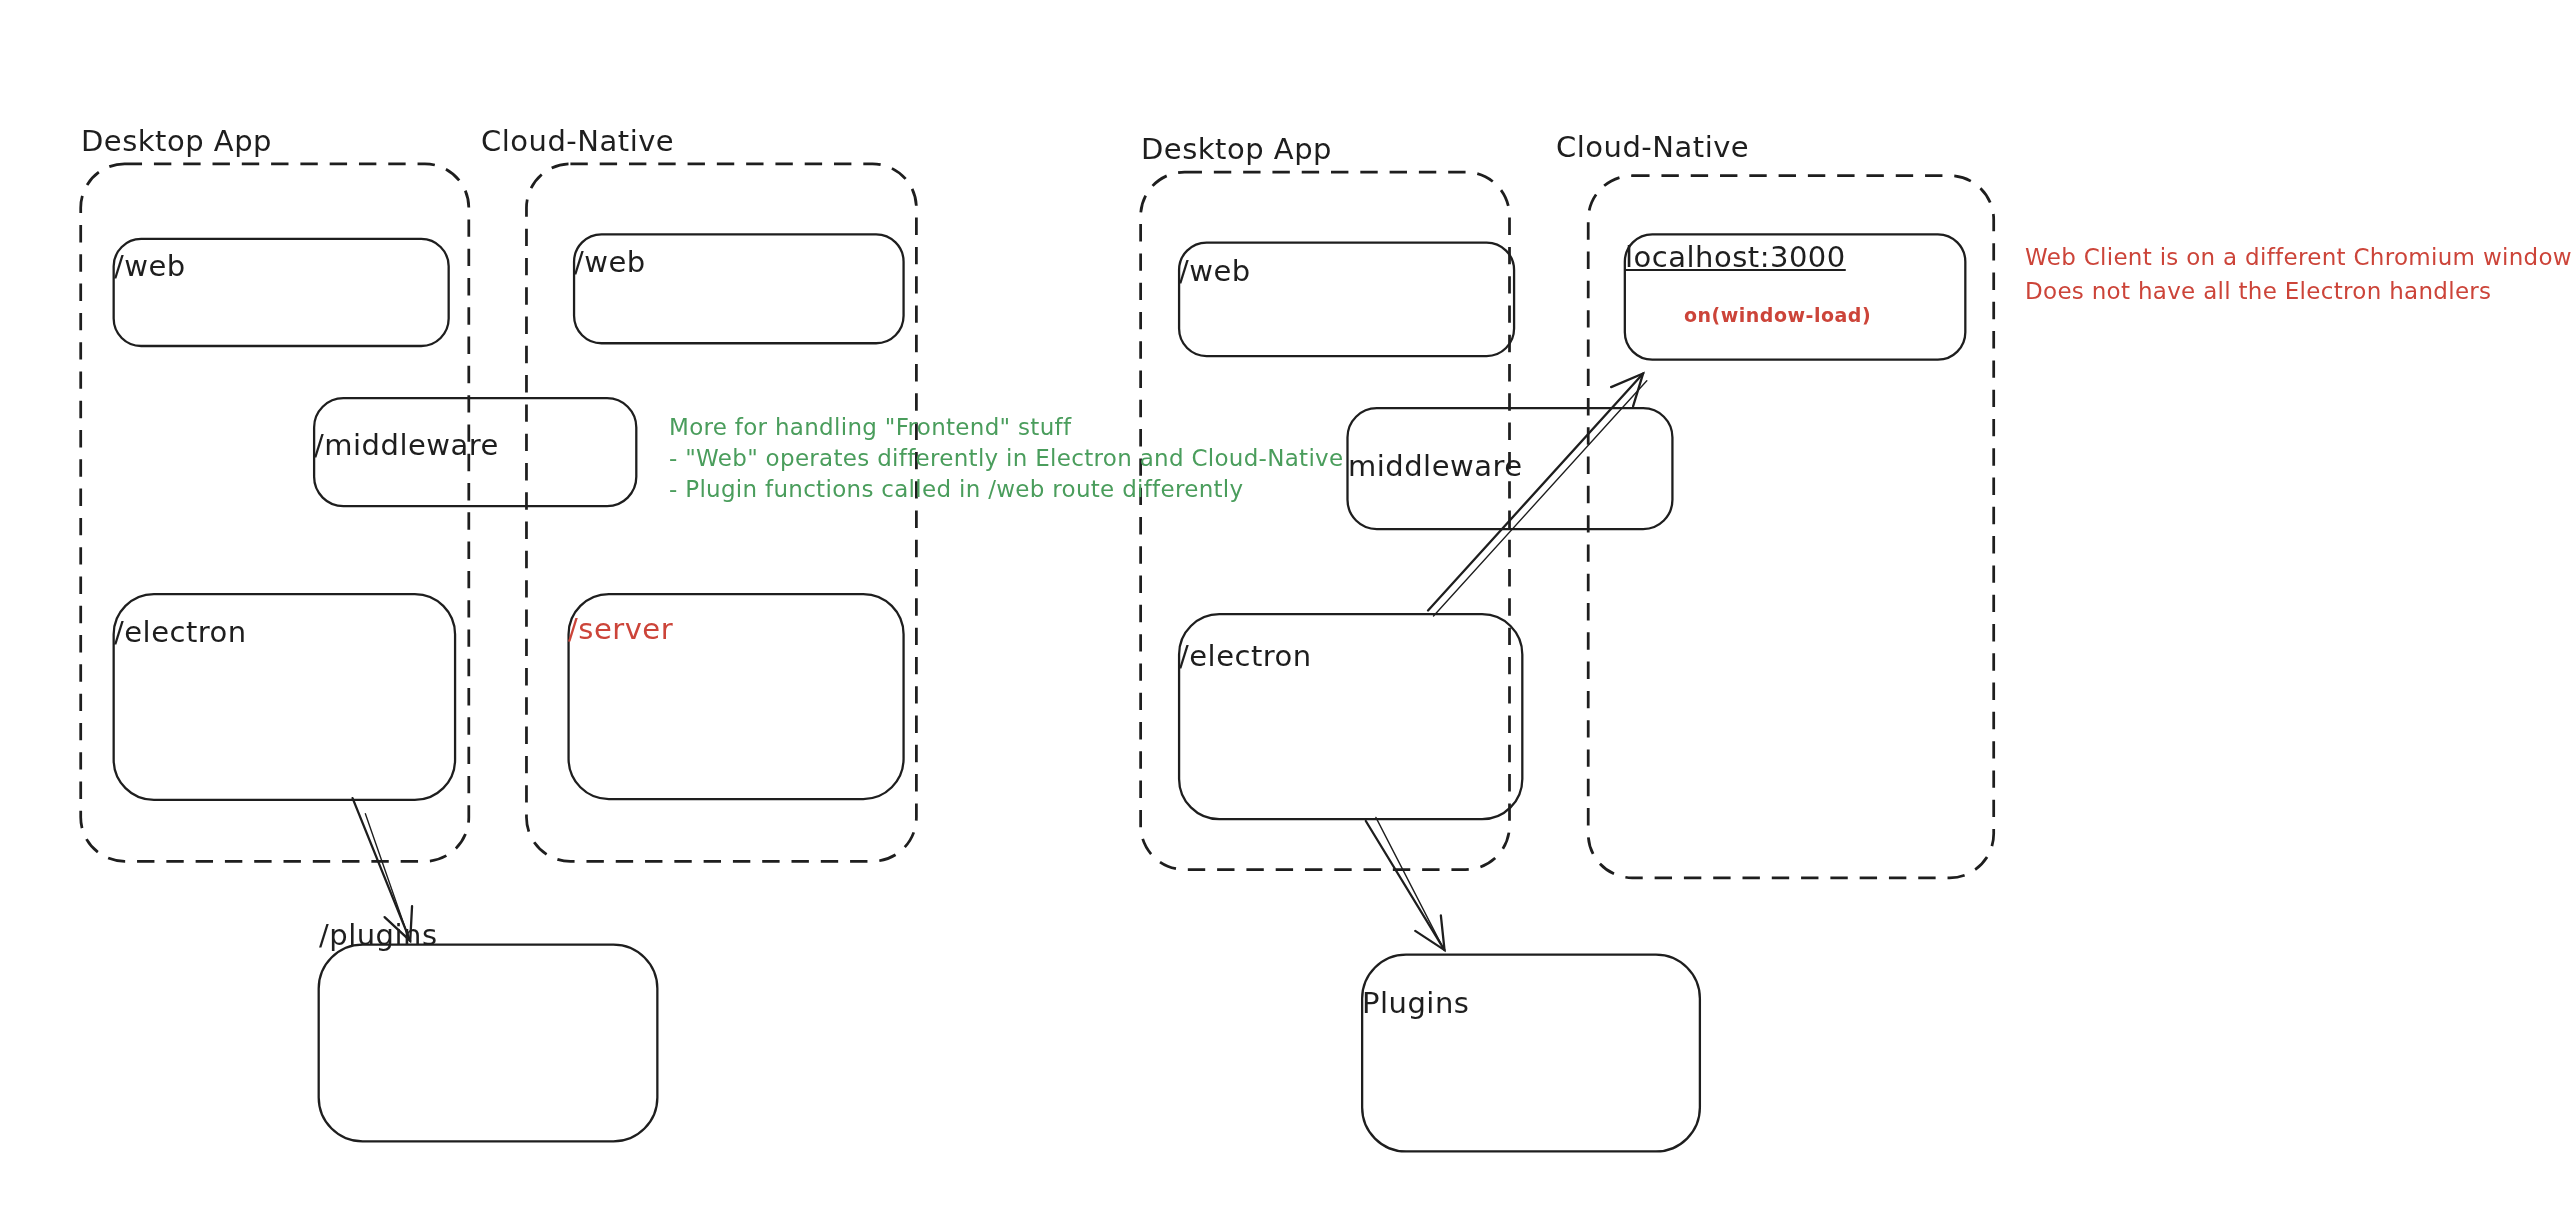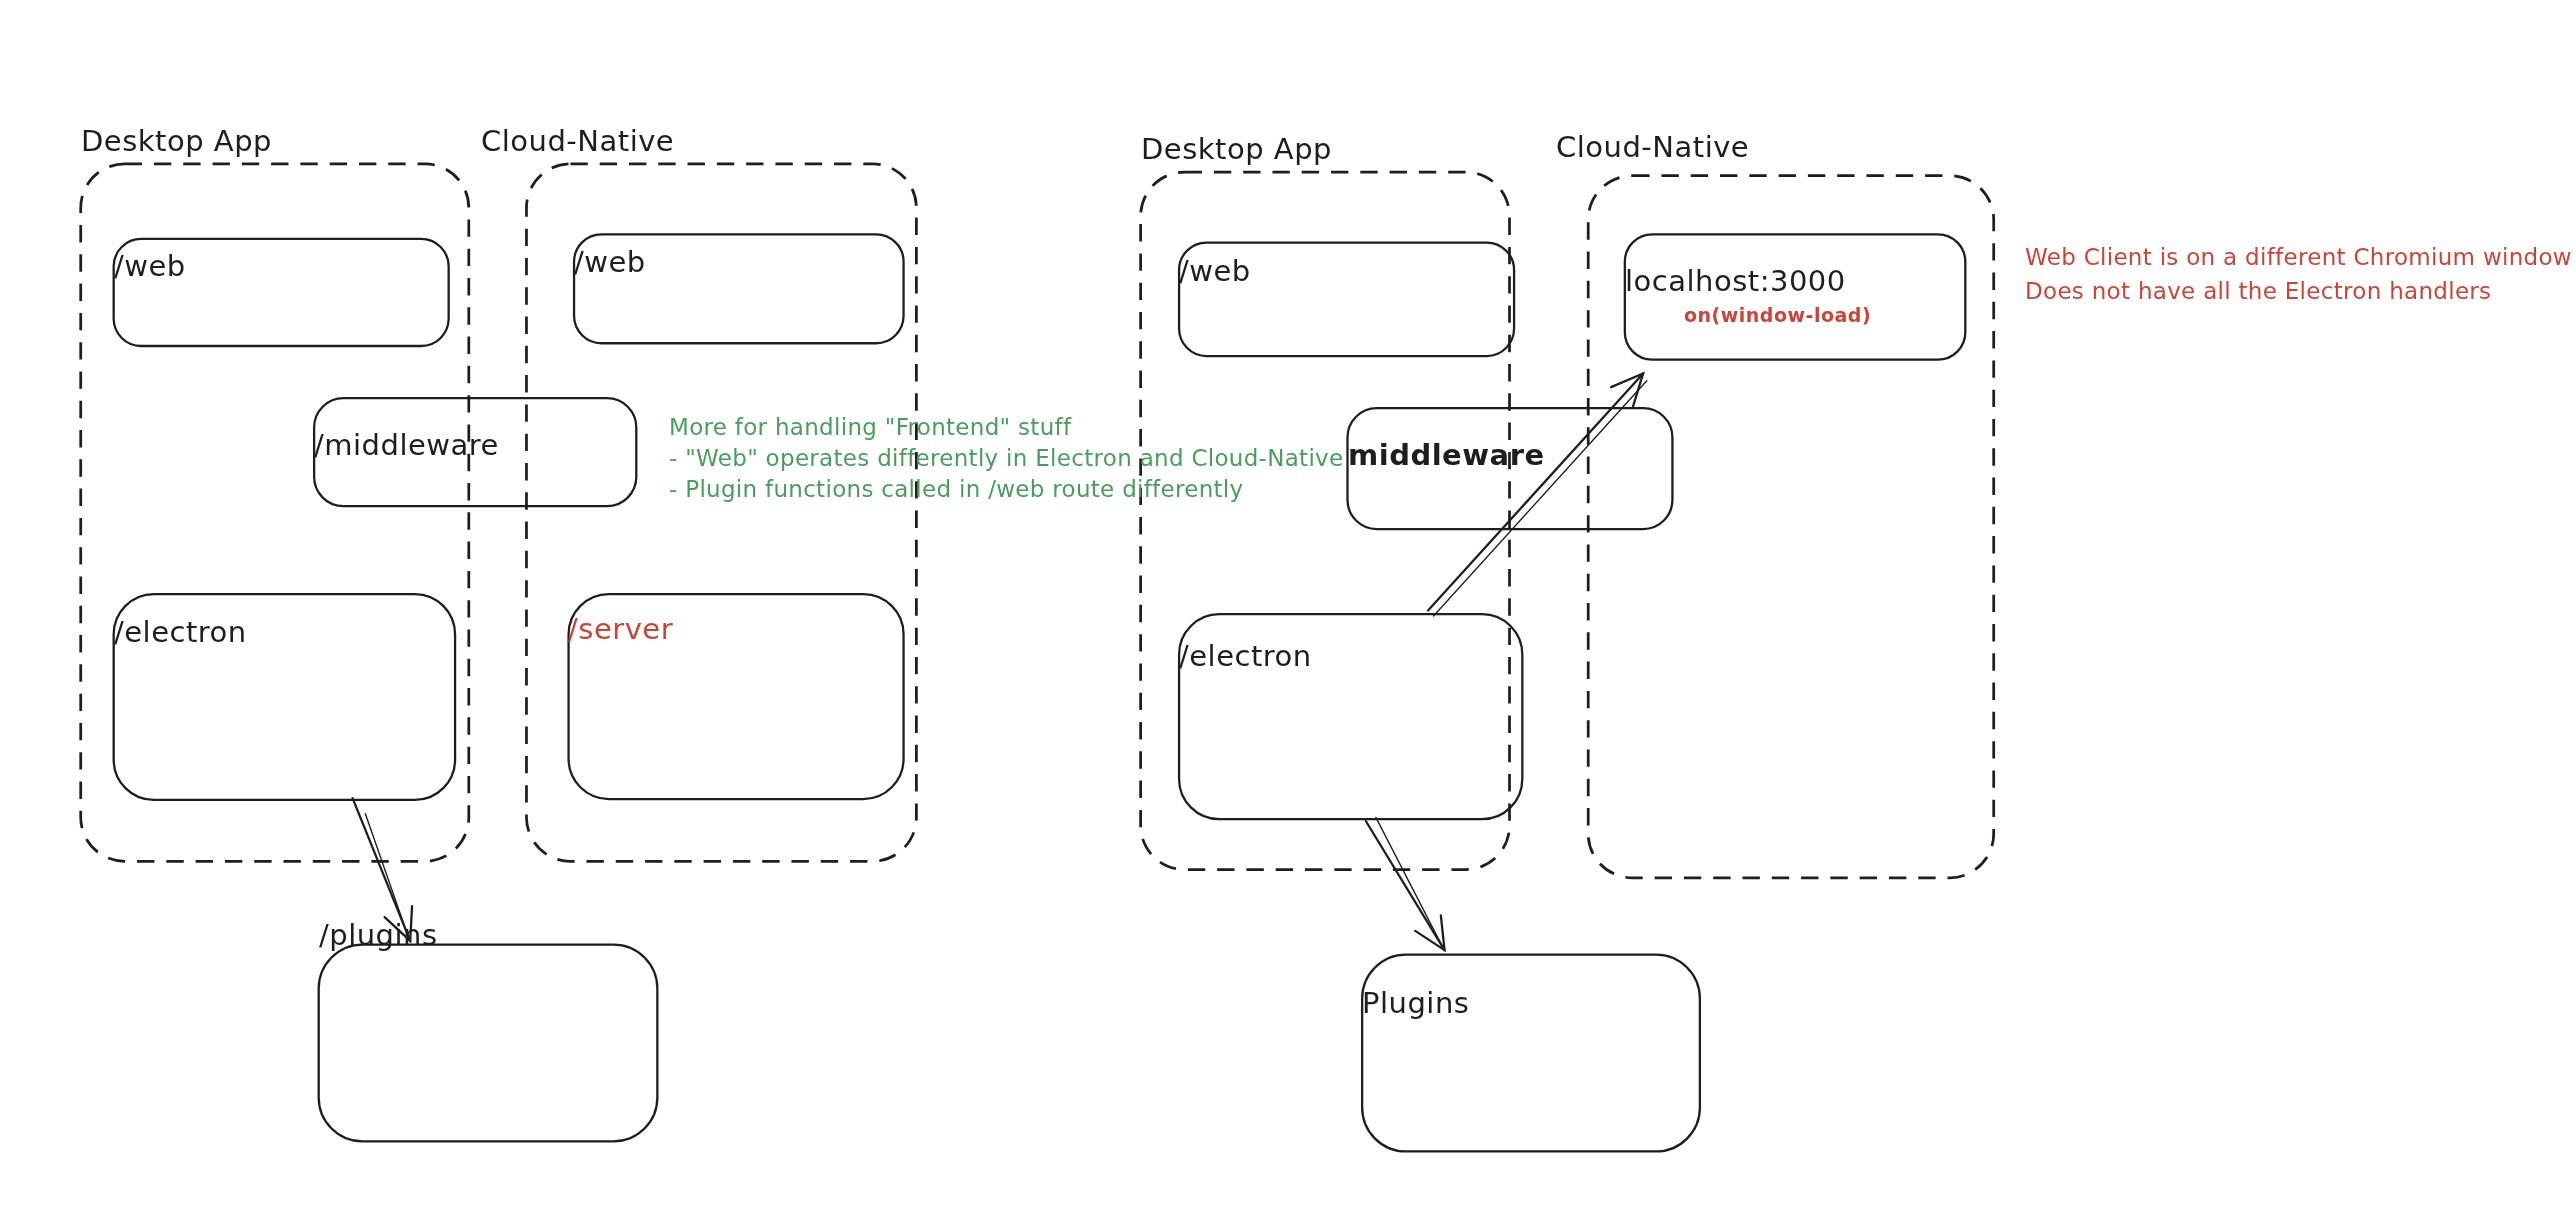--- a/index.html
+++ b/index.html
@@ -104,25 +104,25 @@
     <div>- "Web" operates differently in Electron and Cloud-Native</div>
     <div>- Plugin functions called in /web route differently</div>
   </div>
 
   <div class="label" style="left:1141px; top:132px; width:369px;">Desktop App</div>
 
   <div class="label" style="left:1556px; top:130px; width:366px;">Cloud-Native</div>
 
   <div class="label" style="left:1179px; top:254px; width:335px;">/web</div>
 
-  <div class="label" style="left:1625px; top:264px; width:279px;">localhost:3000</div>
+  <div class="label" style="left:1625px; top:240px; width:279px;text-decoration:underline;">localhost:3000</div>
 
   <div class="label red small" style="left:1684px; top:304px; width:265px;">on(window-load)</div>
 
-  <div class="label" style="left:1348px; top:438px; width:325px;font-weight:bold;">middleware</div>
+  <div class="label" style="left:1348px; top:449px; width:325px;">middleware</div>
 
   <div class="label" style="left:1179px; top:639px; width:343px;">/electron</div>
 
   <div class="label" style="left:1362px; top:986px; width:368px;">Plugins</div>
 
   <div class="note red" style="left:2025px; top:240px;">
     <div>Web Client is on a different Chromium window</div>
     <div>Does not have all the Electron handlers</div>
   </div>
 

